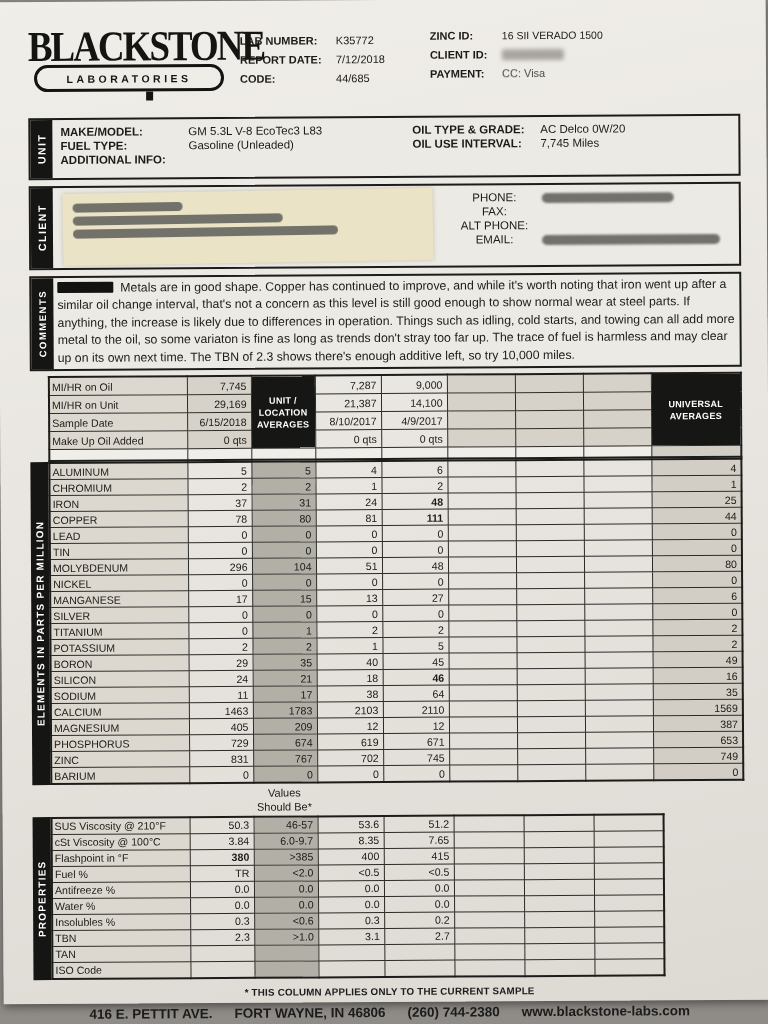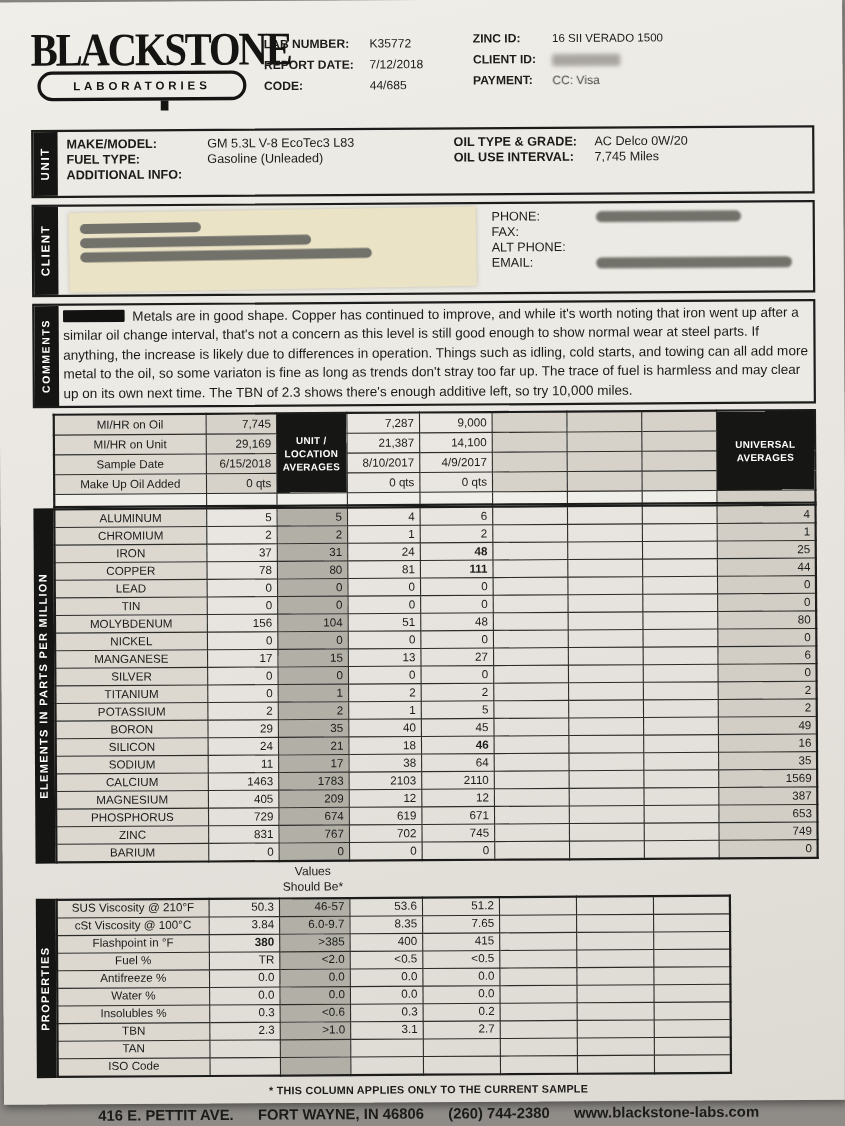--- a/index.html
+++ b/index.html
@@ -43,39 +43,39 @@
   .unit-left{width:352px;}
   .unit-left .l{width:128px;}
   .unit-right{flex:1;}
   .unit-right .l{width:128px;}
 
   .client-cols{display:flex;}
   .tape{width:370px;height:72px;background:#ebe3c6;transform:rotate(-.6deg);margin:0 0 0 2px;
         box-shadow:0 0 4px rgba(120,110,70,.35);padding:6px 10px;box-sizing:border-box;}
   .scribble{background:#72726b;border-radius:5px;filter:blur(.7px);height:9px;margin:4px 0;}
   .client-flds{flex:1;padding-left:14px;font-size:11.5px;}
-  .client-flds .fld .l{width:95px;font-weight:normal;}
+  .client-flds .fld .l{width:95px;font-weight:normal;text-align:center;}
   .scr-inline{display:inline-block;vertical-align:middle;height:10px;border-radius:5px;background:#72726b;filter:blur(.8px);}
 
   .comments-text{font-size:12.3px;line-height:1.42;padding:2px 4px;}
   .black-redact{display:inline-block;width:56px;height:11px;background:#121210;vertical-align:-1px;margin-right:7px;border-radius:1px;}
 
   
   .tbl-wrap{margin-top:5px;}
   table{border-collapse:collapse;table-layout:fixed;font-size:10.6px;}
   td{border:1px solid #2b2b28;overflow:hidden;white-space:nowrap;height:15px;padding:0;}
   .sit td{height:17px;}
   .sit{border:2px solid #1c1c1a;width:692px;margin-left:18px;}
   .etbl,.ptbl{border:2px solid #1c1c1a;}
   .etbl{width:692px;}
   .ptbl{width:612px;}
   .flexrow{display:flex;align-items:stretch;}
   .side-black{flex:0 0 18px;background:#151513;color:#fff;font-weight:bold;writing-mode:vertical-rl;transform:rotate(180deg);
               text-align:center;font-size:10px;letter-spacing:1.2px;display:flex;align-items:center;justify-content:center;}
-  .lblc{background:#dcd8d0;text-align:center;padding:0 2px;}
+  .lblc{background:#dcd8d0;text-align:left;padding:0 2px;}
   .num{text-align:right;padding:0 4px;}
   .shade1{background:#d6d2ca;}
   .shade2{background:#b2afa7;}
   .shade-uni{background:#d2cec6;}
   .blk{background:#161614;color:#fff;font-weight:bold;font-size:9px;text-align:center;white-space:pre-line;line-height:1.35;letter-spacing:.3px;}
   .b{font-weight:bold;}
   .sp td{height:10px;background:#f0eee9;}
   .sp td.shade-uni{background:#d2cec6;}
 
   .vsb{margin:3px 0 1px 220px;width:64px;text-align:center;font-size:11px;line-height:1.25;}
@@ -313,21 +313,21 @@
               <td class="num shade2">0</td>
               <td class="num">0</td>
               <td class="num">0</td>
               <td class=""></td>
               <td class=""></td>
               <td class=""></td>
               <td class="num shade-uni">0</td>
             </tr>
             <tr>
               <td class="lblc">MOLYBDENUM</td>
-              <td class="num">156</td>
+              <td class="num">296</td>
               <td class="num shade2">104</td>
               <td class="num">51</td>
               <td class="num">48</td>
               <td class=""></td>
               <td class=""></td>
               <td class=""></td>
               <td class="num shade-uni">80</td>
             </tr>
             <tr>
               <td class="lblc">NICKEL</td>

